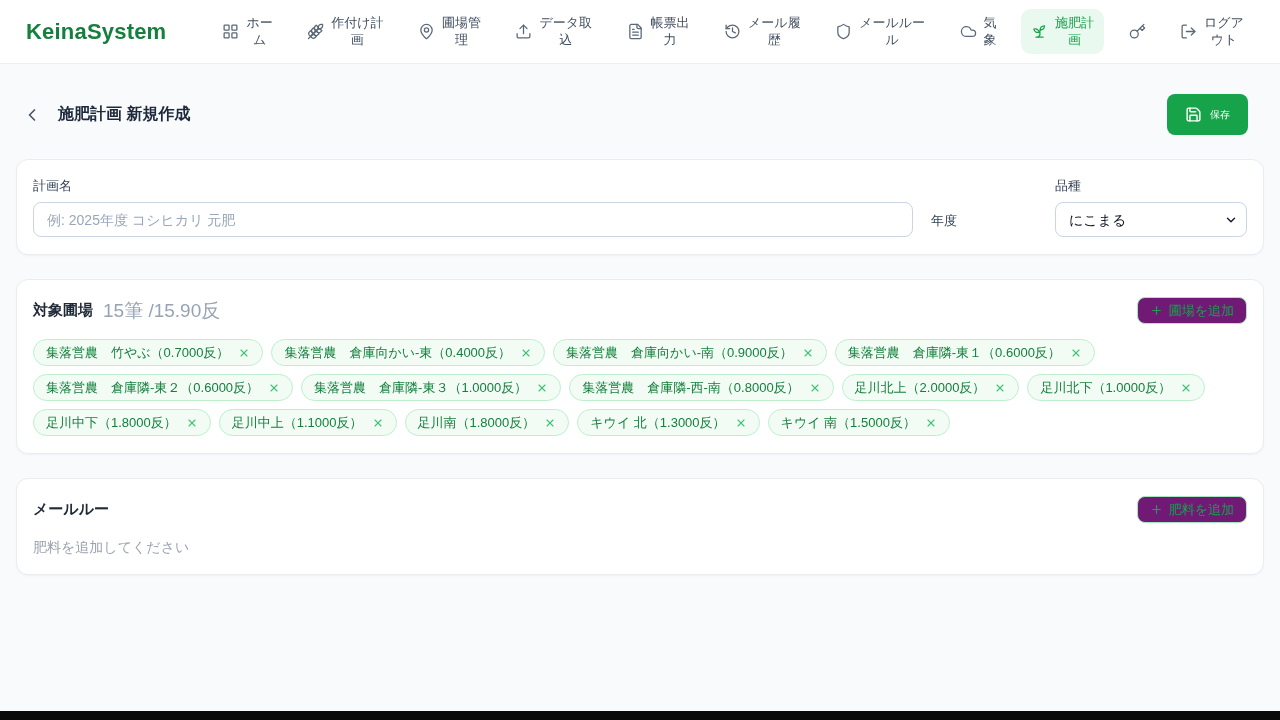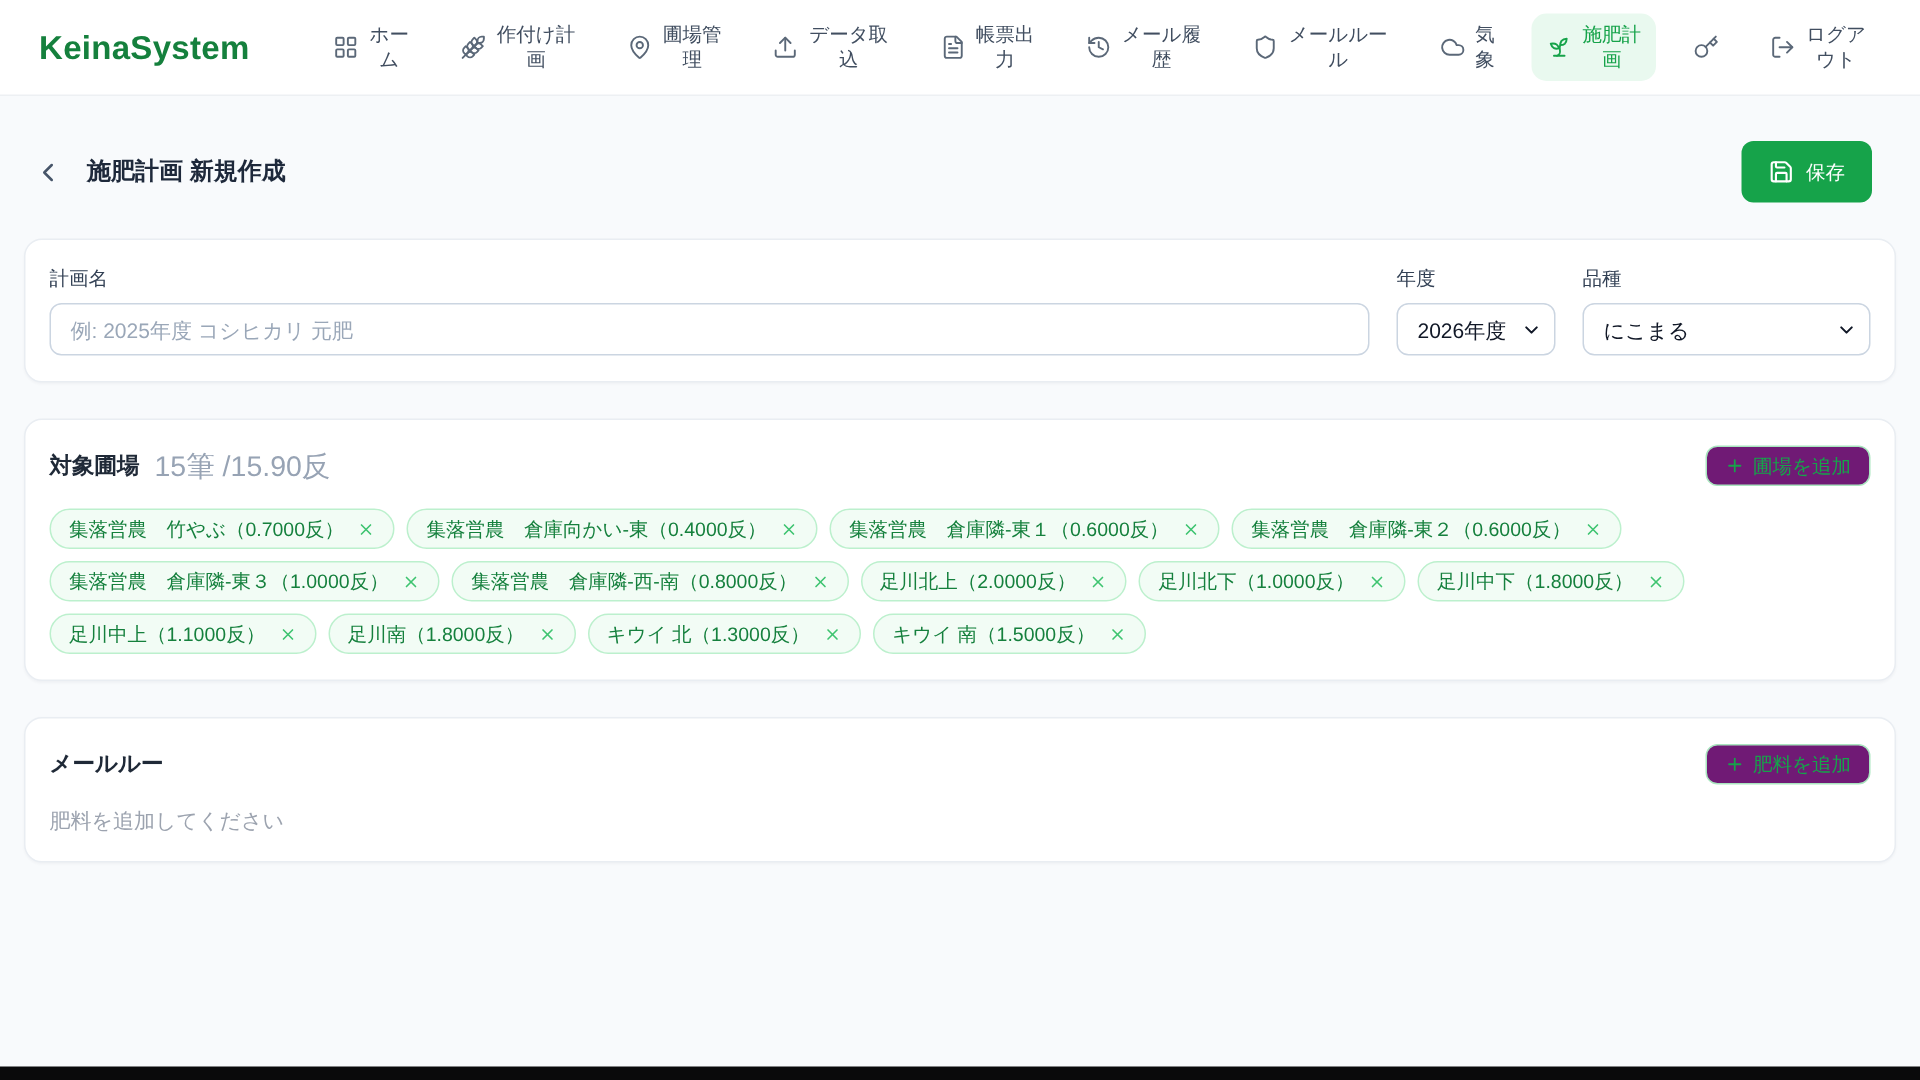--- a/index.html
+++ b/index.html
@@ -34,21 +34,21 @@
   .page-head { display:flex; align-items:center; padding:30px 32px 24px 18px; }
   .back-btn {
     background:none; border:none; color:#475569; cursor:pointer; padding:4px;
     display:flex; align-items:center;
   }
   .back-btn svg { width:20px; height:20px; }
   .page-title { font-size:16px; font-weight:700; color:#1e293b; margin-left:12px; }
   .save-btn {
     margin-left:auto; display:flex; align-items:center; gap:8px;
     background:#16a34a; color:#fff; border:none; border-radius:8px;
-    padding:0 18px; height:41px; font-size:13px; cursor:pointer;
+    padding:0 18px; height:41px; font-size:10px; cursor:pointer;
     font-family:inherit;
   }
   .save-btn .btn-ic { color:#fff; }
 
   
   .card {
     background:#fff; border:1px solid #e9edf2; border-radius:12px;
     margin:0 16px 24px; padding:17px 16px;
     box-shadow:0 1px 2px rgba(16,24,40,.04);
   }
@@ -264,30 +264,20 @@
   </div>
 
   <section class="card">
     <div class="form-row">
       <div class="fgroup plan">
         <label>計画名</label>
         <input class="txt-input" type="text" placeholder="例: 2025年度 コシヒカリ 元肥" style="">
       </div>
       <div class="fgroup year">
         <label>年度</label>
-        <div class="select-wrap">
-          <select>
-            <option selected="">2026年度</option>
-          </select>
-          <span class="select-chev">
-              <svg viewBox="0 0 24 24" fill="none" stroke="currentColor" stroke-width="2.4" stroke-linecap="round" stroke-linejoin="round">
-                <path d="m6 9 6 6 6-6"></path>
-              </svg>
-            </span>
-        </div>
       </div>
       <div class="fgroup variety">
         <label>品種</label>
         <div class="select-wrap">
           <select>
             <option selected="">にこまる</option>
           </select>
           <span class="select-chev">
               <svg viewBox="0 0 24 24" fill="none" stroke="currentColor" stroke-width="2.4" stroke-linecap="round" stroke-linejoin="round">
                 <path d="m6 9 6 6 6-6"></path>
@@ -325,20 +315,29 @@
         <span class="chip">
           <span>集落営農　倉庫向かい-東（0.4000反）</span>
           <button class="chip-x">
             <svg viewBox="0 0 24 24" fill="none" stroke="currentColor" stroke-width="2.2" stroke-linecap="round" stroke-linejoin="round">
               <path d="M18 6 6 18"></path>
               <path d="m6 6 12 12"></path>
             </svg>
           </button>
         </span>
         <span class="chip">
+          <span>集落営農　倉庫向かい-南（0.9000反）</span>
+          <button class="chip-x">
+            <svg viewBox="0 0 24 24" fill="none" stroke="currentColor" stroke-width="2.2" stroke-linecap="round" stroke-linejoin="round">
+              <path d="M18 6 6 18"></path>
+              <path d="m6 6 12 12"></path>
+            </svg>
+          </button>
+        </span>
+        <span class="chip">
           <span>集落営農　倉庫隣-東１（0.6000反）</span>
           <button class="chip-x">
             <svg viewBox="0 0 24 24" fill="none" stroke="currentColor" stroke-width="2.2" stroke-linecap="round" stroke-linejoin="round">
               <path d="M18 6 6 18"></path>
               <path d="m6 6 12 12"></path>
             </svg>
           </button>
         </span>
         <span class="chip">
           <span>集落営農　倉庫隣-東２（0.6000反）</span>

